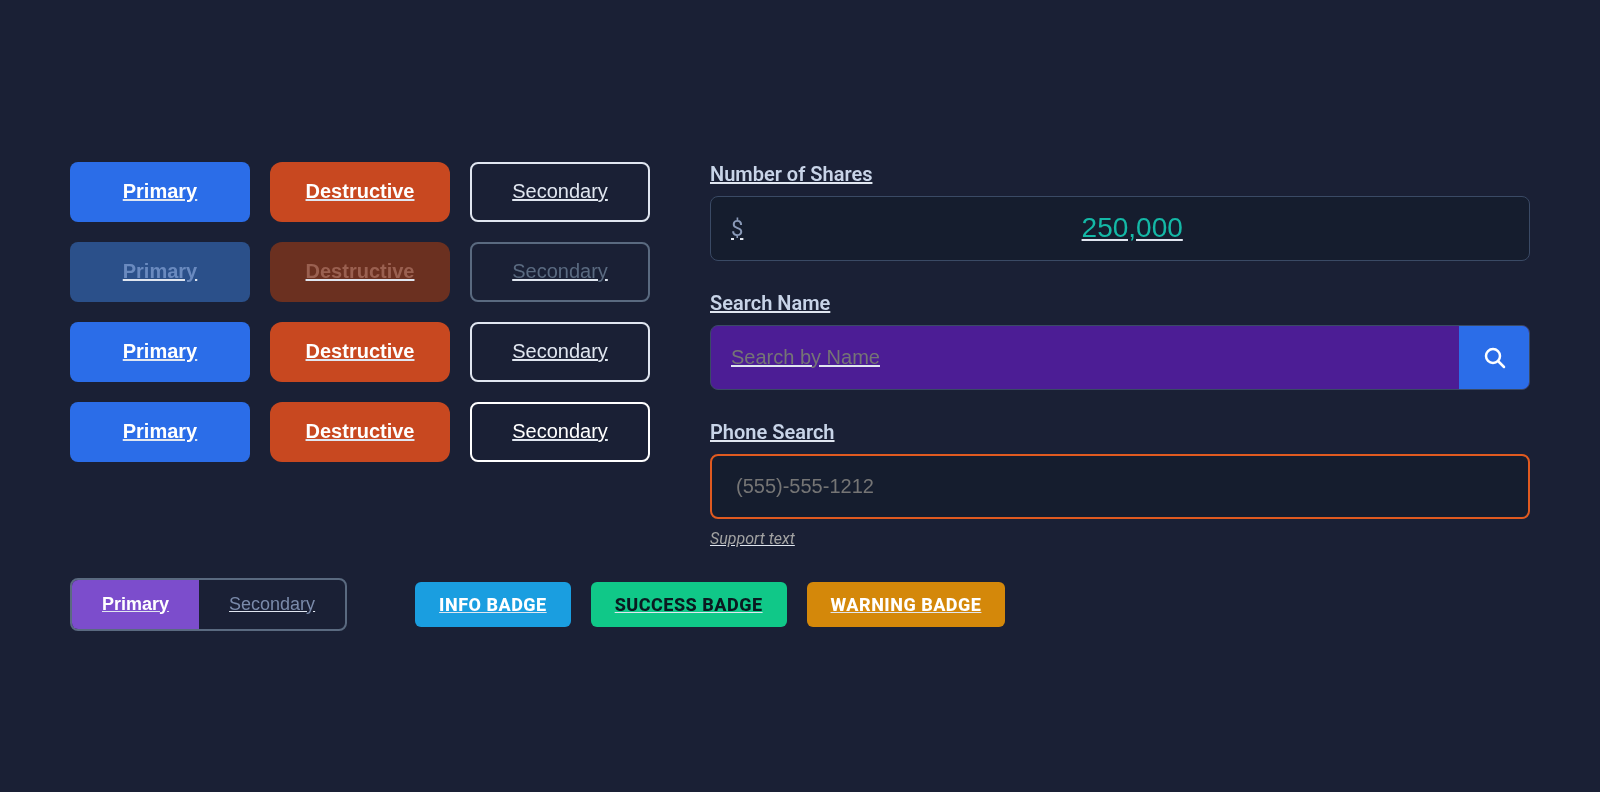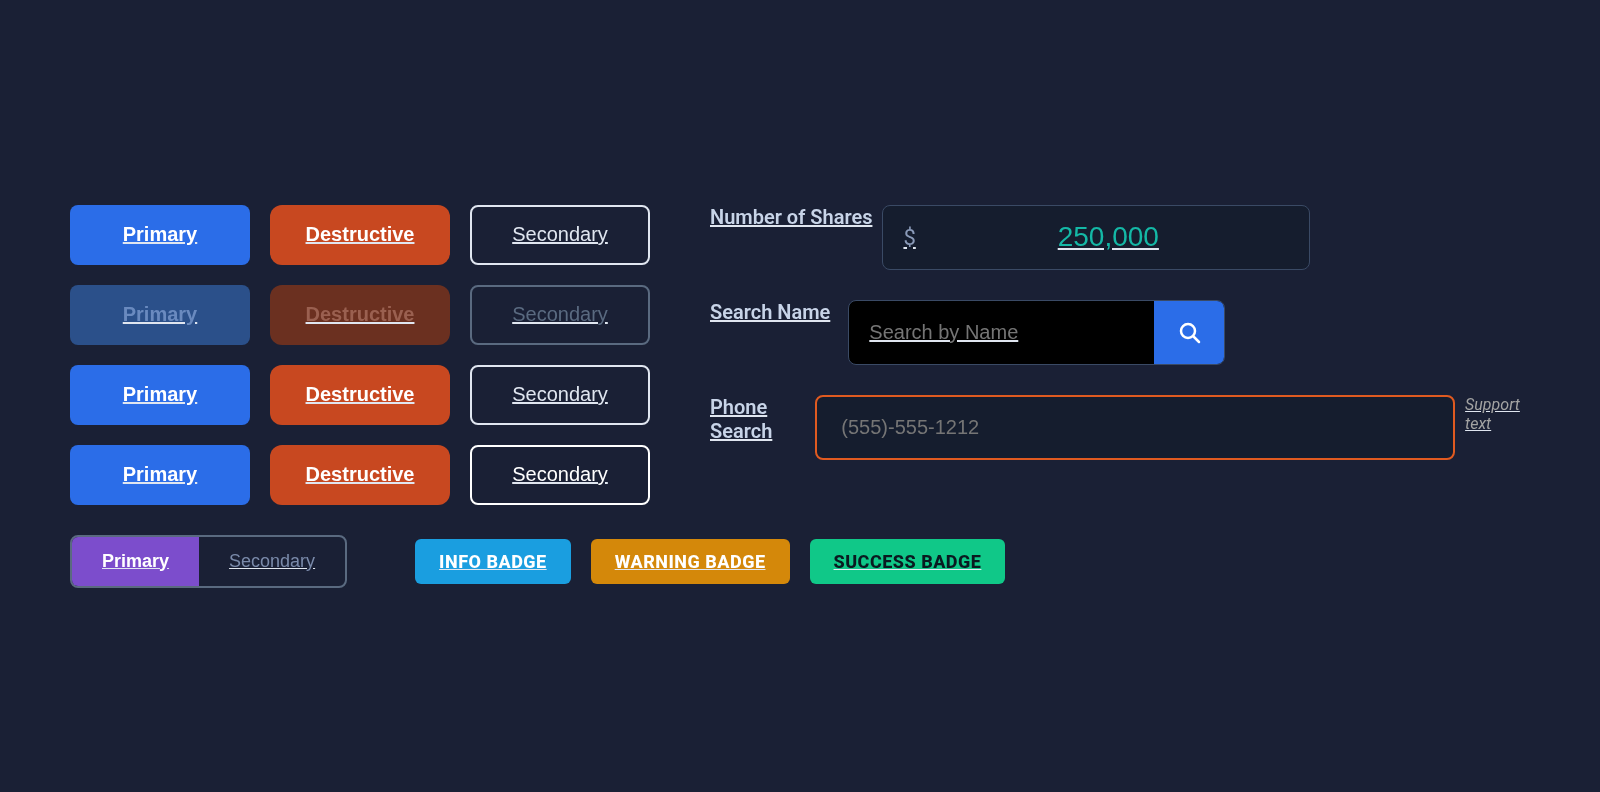--- a/index.html
+++ b/index.html
@@ -120,21 +120,21 @@
     
     .form-panel {
       flex: 1;
       display: flex;
       flex-direction: column;
       gap: 30px;
     }
 
     .form-group {
       display: flex;
-      flex-direction: row;
+      flex-direction: column;
       gap: 10px;
     }
 
     .form-label {
       font-size: 20px;
       font-weight: 600;
       color: #c8d4e8;
     }
 
     
@@ -162,26 +162,25 @@
       font-size: 28px;
       font-weight: 500;
       width: 100%;
       text-align: center;
     }
 
     
     .search-input-container {
       display: flex;
       align-items: center;
-      background-color: #000000;
+      background-color: #4c1d95;
       border: 1.5px solid #3a4a65;
       border-radius: 8px;
       overflow: hidden;
       height: 65px;
-      margin-left: 8px;
     }
 
     .search-input-container input {
       background: transparent;
       border: none;
       outline: none;
       color: #7a8aaa;
       font-size: 20px;
       padding: 0 20px;
       flex: 1;
@@ -374,18 +373,18 @@
 
   <div class="bottom-row">
 
     <div class="toggle-group">
       <button class="toggle-btn-primary">Primary</button>
       <button class="toggle-btn-secondary">Secondary</button>
     </div>
 
     <div class="badges-container">
       <span class="badge badge-info">INFO BADGE</span>
+      <span class="badge badge-success">SUCCESS BADGE</span>
       <span class="badge badge-warning">WARNING BADGE</span>
-      <span class="badge badge-success">SUCCESS BADGE</span>
     </div>
 
   </div>
 </div>
 
 </body></html>

